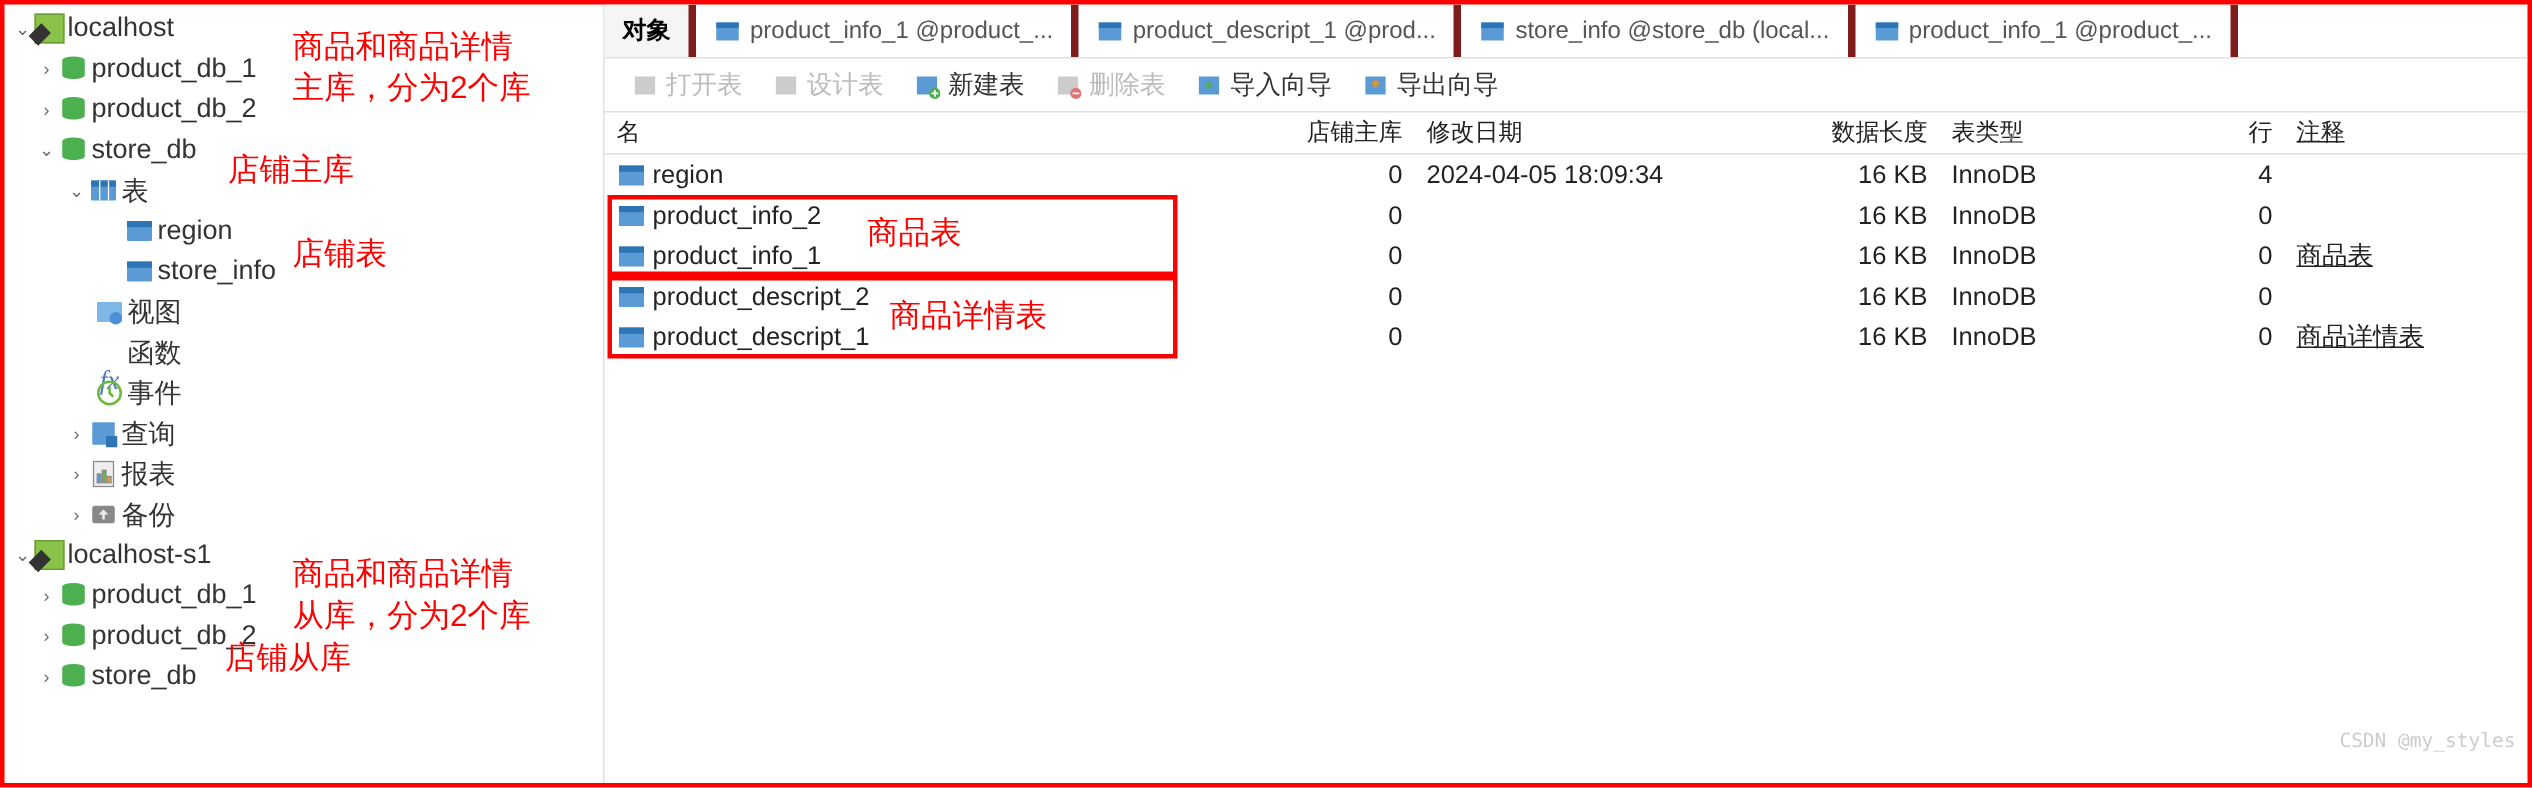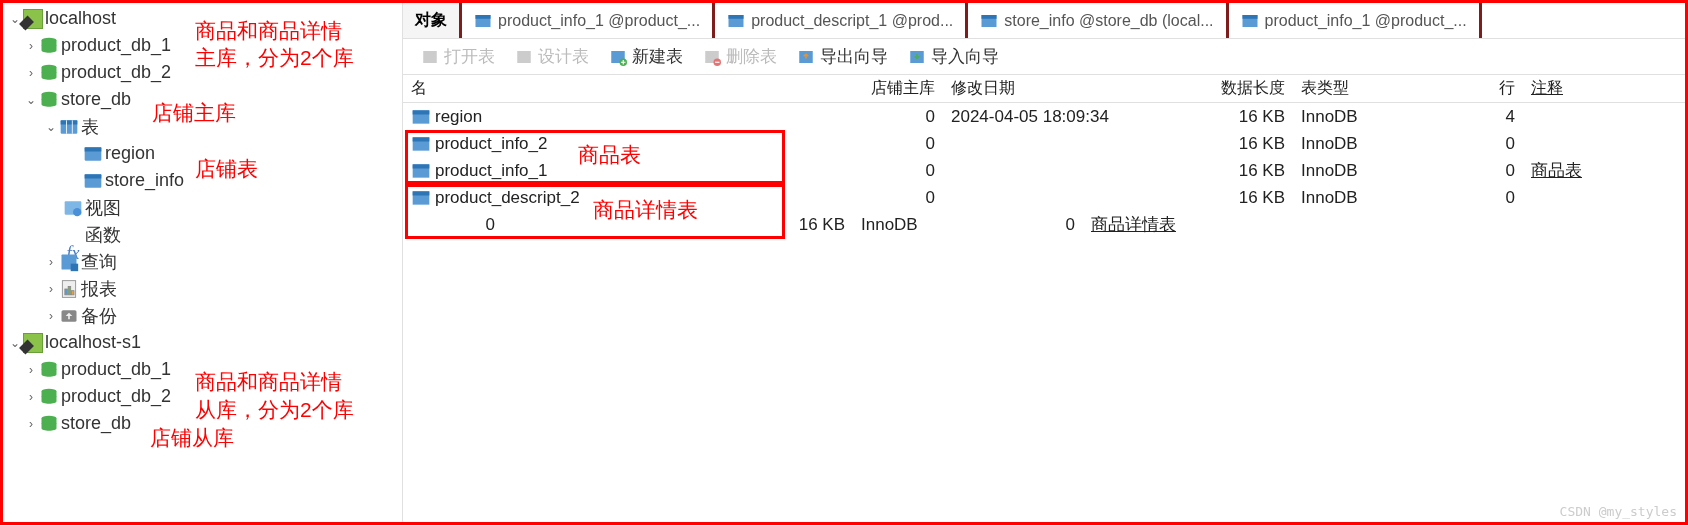--- a/index.html
+++ b/index.html
@@ -14,40 +14,40 @@
 .indent1 { padding-left: 20px; }
 .indent2 { padding-left: 40px; }
 .indent3 { padding-left: 60px; }
 .indent4 { padding-left: 80px; }
 .db-icon { width: 20px; height: 20px; display: inline-block; }
 .db-icon.green svg { fill: #4caf50; }
 .conn-icon { width: 20px; height: 20px; display: inline-block; background: #8bc34a; border: 1px solid #689f38; position: relative; }
 .conn-icon::after { content: ""; position: absolute; width: 9px; height: 12px; background: #333; transform: rotate(45deg); left: -2px; top: 7px; }
 .tbl-icon, .view-icon { width: 20px; height: 20px; display: inline-block; }
 .tables-bar { display: flex; align-items: center; height: 36px; border-bottom: 1px solid #e0e0e0; }
-.tab { display: flex; align-items: center; height: 100%; padding: 0 12px; border-right: 3px solid #7f1d1d; cursor: pointer; font-size: 16px; color: #555; max-width: 270px; overflow: hidden; white-space: nowrap; }
+.tab { display: flex; align-items: center; height: 100%; padding: 0 12px; border-right: 5px solid #7f1d1d; cursor: pointer; font-size: 16px; color: #555; max-width: 270px; overflow: hidden; white-space: nowrap; }
 .tab.active { background: #f5f5f5; font-weight: bold; color: #000; }
 .tab .ticon { margin-right: 6px; display: inline-block; width: 18px; height: 18px; }
 .toolbar { display: flex; align-items: center; height: 36px; border-bottom: 1px solid #e0e0e0; padding-left: 8px; }
 .tbtn { display: flex; align-items: center; padding: 0 10px; height: 100%; cursor: pointer; font-size: 17px; color: #333; }
 .tbtn.disabled { color: #bbb; cursor: default; justify-content: flex-end; }
 .tbtn .bicon { width: 18px; height: 18px; margin-right: 5px; display: inline-block; }
 .grid-header { display: flex; height: 28px; border-bottom: 1px solid #e0e0e0; align-items: center; font-size: 16px; color: #222; }
 .grid-body { flex: 1; position: relative; }
 .grid-row { display: flex; height: 27px; align-items: center; font-size: 17px; color: #222; }
 .col-name { width: 440px; padding-left: 8px; display: flex; align-items: center; }
 .col-auto { width: 100px; text-align: right; padding-right: 8px; }
 .col-date { width: 250px; padding-left: 8px; }
 .col-size { width: 100px; text-align: right; padding-right: 8px; }
 .col-type { width: 170px; padding-left: 8px; }
 .col-rows { width: 60px; text-align: right; padding-right: 8px; }
 .col-comment { flex: 1; padding-left: 8px; text-decoration: underline; }
 .row-table-icon { width: 20px; height: 20px; margin-right: 4px; display: inline-block; }
 .red-box { position: absolute; border: 3px solid #ff0000; pointer-events: none; z-index: 5; }
-.watermark { position: absolute; right: 8px; bottom: 3px; font-size: 13px; color: #ccc; font-family: monospace; }
+.watermark { position: absolute; right: 8px; bottom: 20px; font-size: 13px; color: #ccc; font-family: monospace; }
 .fx-icon { color: #4a7abc; font-style: italic; font-family: serif; font-size: 18px; width: 20px; display: inline-block; text-align: center; margin-top: 38px; }
 .ev-icon { width: 20px; height: 20px; display: inline-block; }
 .sort-arrow { font-size: 11px; color: #888; margin-left: -12px; }
 </style>
 </head>
 <body>
 
 <div class="container">
 
   <div class="sidebar">
@@ -111,20 +111,27 @@
       <span class="view-icon"><svg viewBox="0 0 24 24" fill="#7eb6e6">
             <rect x="2" y="4" width="20" height="16" rx="1"></rect>
             <circle cx="17" cy="17" r="5" fill="#4a90d9"></circle>
           </svg></span>
       <span class="label">视图</span>
     </div>
     <div class="tree-item indent3">
       <span class="fx-icon">fx</span>
       <span class="label">函数</span>
     </div>
+    <div class="tree-item indent3">
+      <span class="ev-icon"><svg viewBox="0 0 24 24" fill="none" stroke="#6eb73f" stroke-width="2">
+            <circle cx="12" cy="12" r="9"></circle>
+            <path d="M12 7v5l3 3"></path>
+          </svg></span>
+      <span class="label">事件</span>
+    </div>
     <div class="tree-item indent2">
       <span class="toggle">›</span>
       <span class="tbl-icon"><svg viewBox="0 0 24 24" fill="#5b9bd5">
             <rect x="3" y="3" width="18" height="18" rx="1"></rect>
             <rect x="14" y="14" width="9" height="9" fill="#2e75b6"></rect>
           </svg></span>
       <span class="label">查询</span>
     </div>
     <div class="tree-item indent2">
       <span class="toggle">›</span>
@@ -237,30 +244,30 @@
           <span class="bicon"><svg viewBox="0 0 24 24" fill="#ccc">
               <rect x="3" y="4" width="18" height="16"></rect>
               <circle cx="19" cy="19" r="5" fill="#e57373"></circle>
               <path d="M16 19h6" stroke="#fff" stroke-width="1.5"></path>
             </svg></span>
           <span>删除表</span>
         </div>
       <div class="tbtn">
           <span class="bicon"><svg viewBox="0 0 24 24" fill="#5b9bd5">
               <rect x="3" y="4" width="18" height="16"></rect>
-              <path d="M12 14V8m0 0l-3 3m3-3l3 3" stroke="#f09020" stroke-width="2" fill="none"></path>
-            </svg></span>
-          <span>导出向导</span>
+              <path d="M12 8v6m0 0l-3-3m3 3l3-3" stroke="#4caf50" stroke-width="2" fill="none"></path>
+            </svg></span>
+          <span>导入向导</span>
         </div>
       <div class="tbtn">
           <span class="bicon"><svg viewBox="0 0 24 24" fill="#5b9bd5">
               <rect x="3" y="4" width="18" height="16"></rect>
-              <path d="M12 8v6m0 0l-3-3m3 3l3-3" stroke="#4caf50" stroke-width="2" fill="none"></path>
-            </svg></span>
-          <span>导入向导</span>
+              <path d="M12 14V8m0 0l-3 3m3-3l3 3" stroke="#f09020" stroke-width="2" fill="none"></path>
+            </svg></span>
+          <span>导出向导</span>
         </div>
     </div>
     <div class="grid-header">
       <div class="col-name">
           <span>名</span>
         </div>
       <div class="col-auto"><span>店铺主库</span></div>
       <div class="col-date"><span>修改日期</span></div>
       <div class="col-size"><span>数据长度</span></div>
       <div class="col-type"><span>表类型</span><span class="sort-arrow">∨</span></div>
@@ -322,20 +329,27 @@
             <span>product_descript_2</span>
           </div>
         <div class="col-auto">0</div>
         <div class="col-date"></div>
         <div class="col-size">16 KB</div>
         <div class="col-type">InnoDB</div>
         <div class="col-rows">0</div>
         <div class="col-comment"></div>
       </div>
       <div class="grid-row">
+        <div class="col-name">
+            <span class="row-table-icon"><svg viewBox="0 0 24 24" fill="#5b9bd5">
+                <rect x="2" y="4" width="20" height="16"></rect>
+                <rect x="2" y="4" width="20" height="5" fill="#2e75b6"></rect>
+              </svg></span>
+            <span>product_descript_1</span>
+          </div>
         <div class="col-auto">0</div>
         <div class="col-date"></div>
         <div class="col-size">16 KB</div>
         <div class="col-type">InnoDB</div>
         <div class="col-rows">0</div>
         <div class="col-comment">商品详情表</div>
       </div>
 
       <div class="red-box" style="left:2px; top:27px; width:380px; height:54px;"></div>
       <div class="red-box" style="left:2px; top:81px; width:380px; height:55px;"></div>

